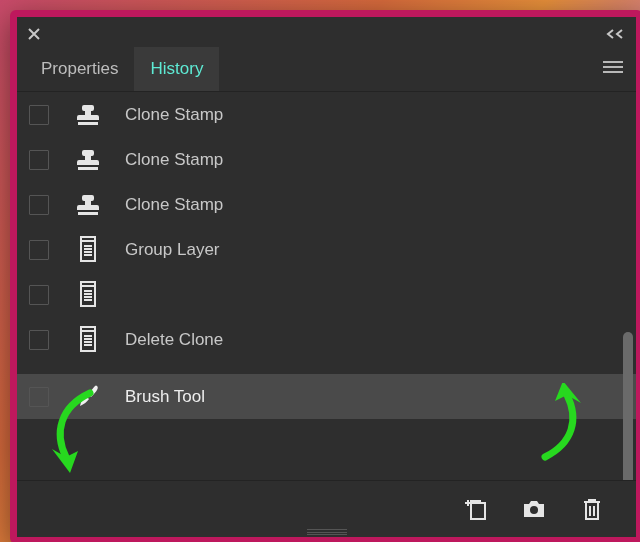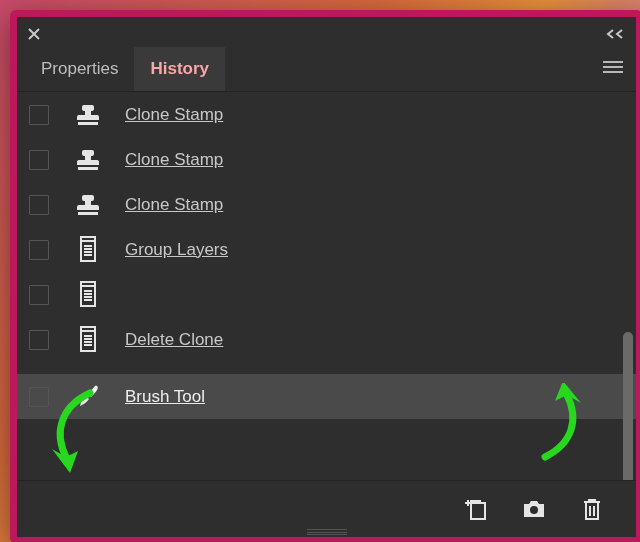--- a/index.html
+++ b/index.html
@@ -14,31 +14,30 @@
     height:26px;display:flex;align-items:center;justify-content:space-between;
     padding:4px 10px 0 10px;color:#b8b8b8;
   }
   .titlebar svg{display:block;}
   .tabs{
     display:flex;align-items:center;height:44px;padding-left:8px;border-bottom:1px solid #232323;
   }
   .tab{
     padding:12px 16px;color:#bdbdbd;font-size:17px;cursor:pointer;
   }
-  .tab.active{background:#3a3a3a;color:#fca5a5;font-weight:bold;}
+  .tab.active{background:#3a3a3a;color:#5eead4;}
   .tabs-spacer{flex:1;}
   .panel-menu{padding:10px 12px;cursor:pointer;}
   .history-list{
     flex:1;display:flex;flex-direction:column;overflow:hidden;
     position:relative;font-size:17px;
   }
   .history-row{
     display:flex;align-items:center;height:45px;padding-left:12px;
     cursor:pointer;
-    text-decoration:underline;
   }
   .history-row.selected{background:#4a4a4a;color:#e8e8e8;margin-top:12px;}
   .snap-box{
     width:18px;height:18px;border:1px solid #555;border-radius:1px;
     margin-right:24px;flex:0 0 auto;
   }
   .tool-icon{width:30px;height:30px;display:flex;align-items:center;justify-content:center;margin-right:22px;flex:0 0 auto;}
   .row-label{color:#c8c8c8;}
   .history-row.selected .row-label{color:#eee;}
   .scrollbar{
@@ -125,21 +124,21 @@
 
 
     <div class="history-row">
       <span class="snap-box"></span>
       <span class="tool-icon">
         <svg width="24" height="28" viewBox="0 0 24 28" fill="none" stroke="#e5e5e5" stroke-width="2">
             <path d="M5 1 h14 v24 h-14 z M5 5 h14" fill="#2e2e2e"></path>
             <path d="M8 10 h8 M8 13 h8 M8 16 h8 M8 19 h8"></path>
           </svg>
       </span>
-      <span class="row-label">Group Layers</span>
+      <span class="row-label">Group Layer</span>
     </div>
 
     <div class="history-row">
       <span class="snap-box"></span>
       <span class="tool-icon">
         <svg width="24" height="28" viewBox="0 0 24 28" fill="none" stroke="#e5e5e5" stroke-width="2">
             <path d="M5 1 h14 v24 h-14 z M5 5 h14" fill="#2e2e2e"></path>
             <path d="M8 10 h8 M8 13 h8 M8 16 h8 M8 19 h8"></path>
           </svg>
       </span>

